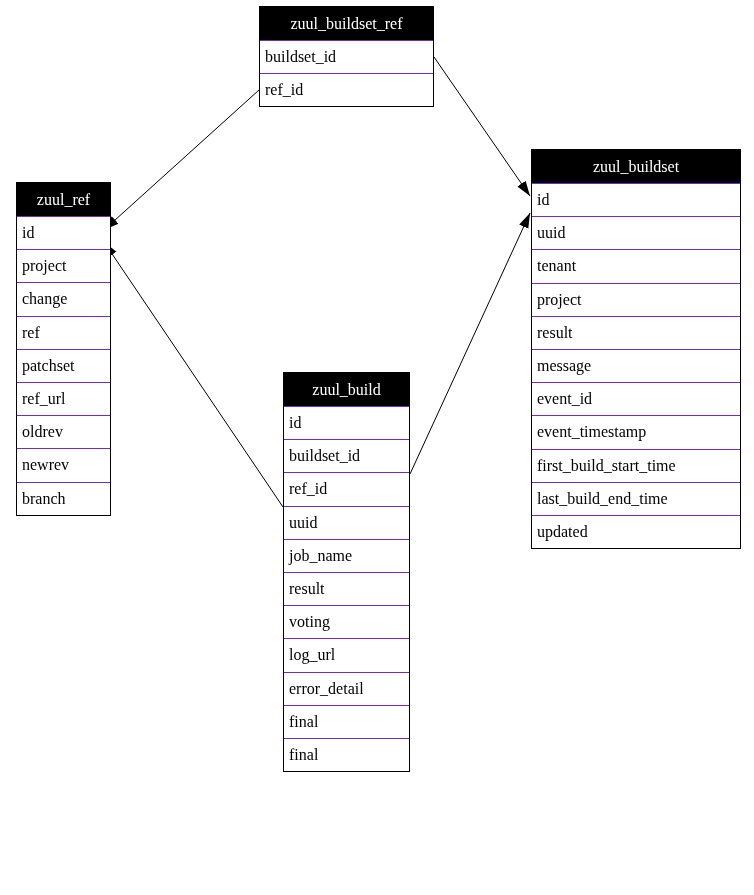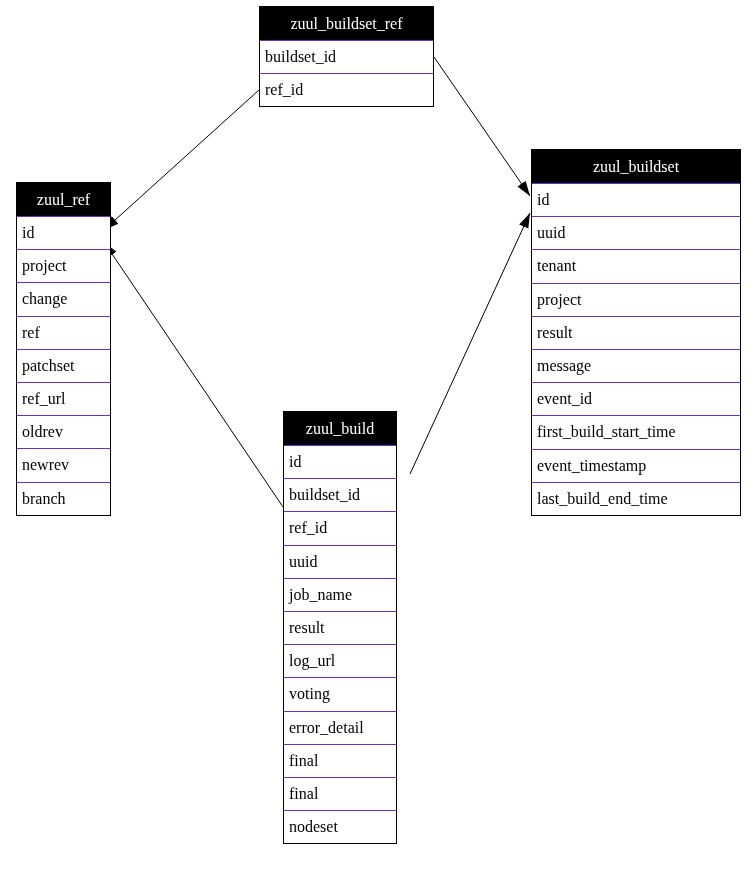--- a/index.html
+++ b/index.html
@@ -49,21 +49,21 @@
     color: #000000;
     display: flex;
     align-items: center;
     padding-left: 5px;
     white-space: nowrap;
     overflow: hidden;
   }
   #t-buildset-ref { left: 259px; top: 6px;   width: 175px; }
   #t-ref         { left: 16px;   top: 182px; width: 95px;  }
   #t-buildset    { left: 531px; top: 149px; width: 210px; }
-  #t-build       { left: 283px; top: 411px; width: 114px; }
+  #t-build       { left: 283px; top: 372px; width: 127px; }
 </style>
 </head>
 <body>
 
 <div class="canvas">
 
   <svg class="edges" width="754" height="895" viewBox="0 0 754 895">
     <defs>
       <marker id="arrow" markerUnits="userSpaceOnUse" markerWidth="16" markerHeight="12" refX="15" refY="6" orient="auto">
         <path d="M0,1 L15,6 L0,11 Z" fill="#000000"></path>
@@ -101,37 +101,37 @@
   <div class="db-table" id="t-buildset">
     <div class="header">zuul_buildset</div>
     <div>
         <div class="row">id</div>
         <div class="row">uuid</div>
         <div class="row">tenant</div>
         <div class="row">project</div>
         <div class="row">result</div>
         <div class="row">message</div>
         <div class="row">event_id</div>
+        <div class="row">event_timestamp</div>
         <div class="row">first_build_start_time</div>
-        <div class="row">event_timestamp</div>
         <div class="row">last_build_end_time</div>
+        <div class="row">updated</div>
       </div>
   </div>
 
   <div class="db-table" id="t-build">
     <div class="header">zuul_build</div>
     <div>
         <div class="row">id</div>
         <div class="row">buildset_id</div>
         <div class="row">ref_id</div>
         <div class="row">uuid</div>
         <div class="row">job_name</div>
         <div class="row">result</div>
+        <div class="row">voting</div>
         <div class="row">log_url</div>
-        <div class="row">voting</div>
         <div class="row">error_detail</div>
         <div class="row">final</div>
         <div class="row">final</div>
-        <div class="row">nodeset</div>
       </div>
   </div>
 
 </div>
 
 </body></html>

